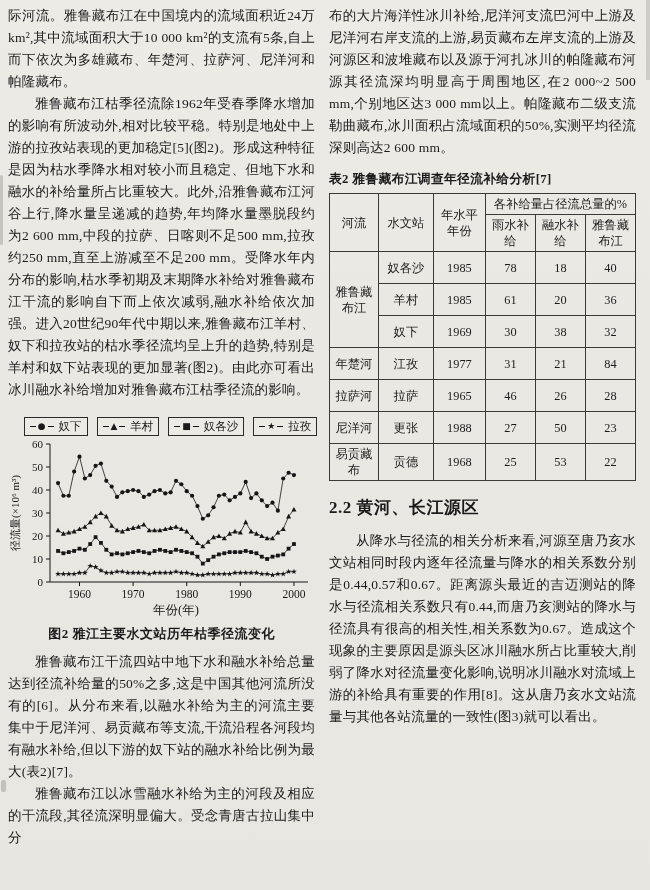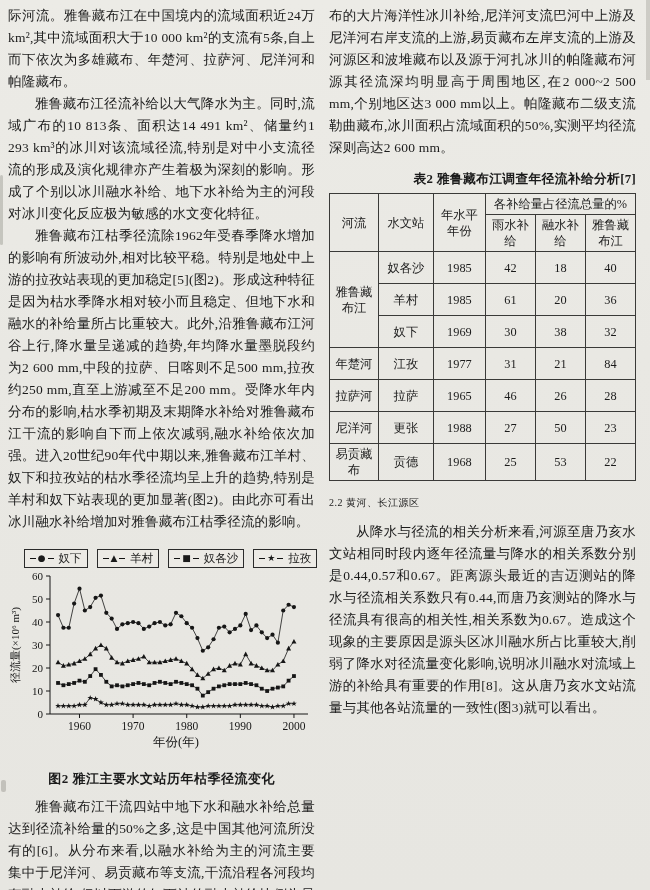--- a/index.html
+++ b/index.html
@@ -13,42 +13,41 @@
   .col{width:307px;flex:0 0 307px;}
   p.para{margin:0;font-size:13.5px;line-height:22px;text-align:justify;letter-spacing:0.2px;}
   p.indent{text-indent:2em;}
   
   figure.fig{margin:16px 0 8px 0;}
   .legend-row{display:flex;justify-content:center;gap:9px;margin:0 0 2px 18px;}
   .legend-item{border:1px solid #2a2a2a;background:#eceae5;padding:0 5px;font-size:11.5px;
     display:flex;align-items:center;gap:2px;white-space:nowrap;height:17px;}
   .legend-item .dash{display:inline-block;width:6px;border-top:1.2px solid #111;}
   .legend-item .glyph{font-size:9px;line-height:1;font-family:"DejaVu Sans",sans-serif;}
-  .fig-caption{font-weight:bold;font-size:13px;text-align:center;margin-top:16px;letter-spacing:0.5px;}
+  .fig-caption{font-weight:bold;font-size:13px;text-align:center;margin-top:3px;letter-spacing:0.5px;}
   svg text{font-family:"Liberation Serif","DejaVu Serif",serif;fill:#171717;}
   
-  .tbl-title{font-weight:bold;font-size:12.8px;text-align:right;margin:12px 0 5px 0;letter-spacing:0.3px;}
+  .tbl-title{font-weight:bold;font-size:12.8px;text-align:left;margin:12px 0 5px 0;letter-spacing:0.3px;}
   table.datatable{width:100%;border-collapse:collapse;font-size:12.3px;table-layout:fixed;}
   table.datatable th,table.datatable td{
     border:1px solid #3a3a38;text-align:center;vertical-align:middle;
     padding:2px 1px;font-weight:normal;line-height:16px;}
   table.datatable td.data{height:27px;}
   .tbl-wrap{margin-bottom:12px;}
-  h3.sec{font-size:10px;font-weight:normal;margin:15px 0 11px 0;letter-spacing:0.5px;}
+  h3.sec{font-size:17px;font-weight:bold;margin:15px 0 11px 0;letter-spacing:0.5px;}
   
   .smudge{position:absolute;pointer-events:none;}
 </style>
 </head>
 <body>
 
 <div class="page">
 
   <div class="col">
     <p class="para">际河流。雅鲁藏布江在中国境内的流域面积近24万km²,其中流域面积大于10 000 km²的支流有5条,自上而下依次为多雄藏布、年楚河、拉萨河、尼洋河和帕隆藏布。</p>
-    <p class="para indent">雅鲁藏布江径流补给以大气降水为主。同时,流域广布的10 813条、面积达14 491 km²、储量约1 293 km³的冰川对该流域径流,特别是对中小支流径流的形成及演化规律亦产生着极为深刻的影响。形成了个别以冰川融水补给、地下水补给为主的河段对冰川变化反应极为敏感的水文变化特征。</p>
     <p class="para indent">雅鲁藏布江枯季径流除1962年受春季降水增加的影响有所波动外,相对比较平稳。特别是地处中上游的拉孜站表现的更加稳定[5](图2)。形成这种特征是因为枯水季降水相对较小而且稳定、但地下水和融水的补给量所占比重较大。此外,沿雅鲁藏布江河谷上行,降水量呈递减的趋势,年均降水量墨脱段约为2 600 mm,中段的拉萨、日喀则不足500 mm,拉孜约250 mm,直至上游减至不足200 mm。受降水年内分布的影响,枯水季初期及末期降水补给对雅鲁藏布江干流的影响自下而上依次减弱,融水补给依次加强。进入20世纪90年代中期以来,雅鲁藏布江羊村、奴下和拉孜站的枯水季径流均呈上升的趋势,特别是羊村和奴下站表现的更加显著(图2)。由此亦可看出冰川融水补给增加对雅鲁藏布江枯季径流的影响。</p>
 
     <figure class="fig">
       <div class="legend-row" id="legend">
           <span class="legend-item">
             <span class="dash"></span>
             <span class="glyph">●</span>
             <span class="dash"></span>
             <span>&nbsp;奴下</span>
           </span>
@@ -312,21 +311,21 @@
             <th style="width:17%">雨水补给</th>
             <th style="width:17%">融水补给</th>
             <th style="width:18%">雅鲁藏布江</th>
           </tr>
         </thead>
         <tbody id="tbody">
             <tr>
               <td rowspan="3" class="data">雅鲁藏布江</td>
               <td class="data">奴各沙</td>
               <td class="data">1985</td>
-              <td class="data">42</td>
+              <td class="data">78</td>
               <td class="data">18</td>
               <td class="data">40</td>
             </tr>
             <tr>
               <td class="data">羊村</td>
               <td class="data">1985</td>
               <td class="data">61</td>
               <td class="data">20</td>
               <td class="data">36</td>
             </tr>

